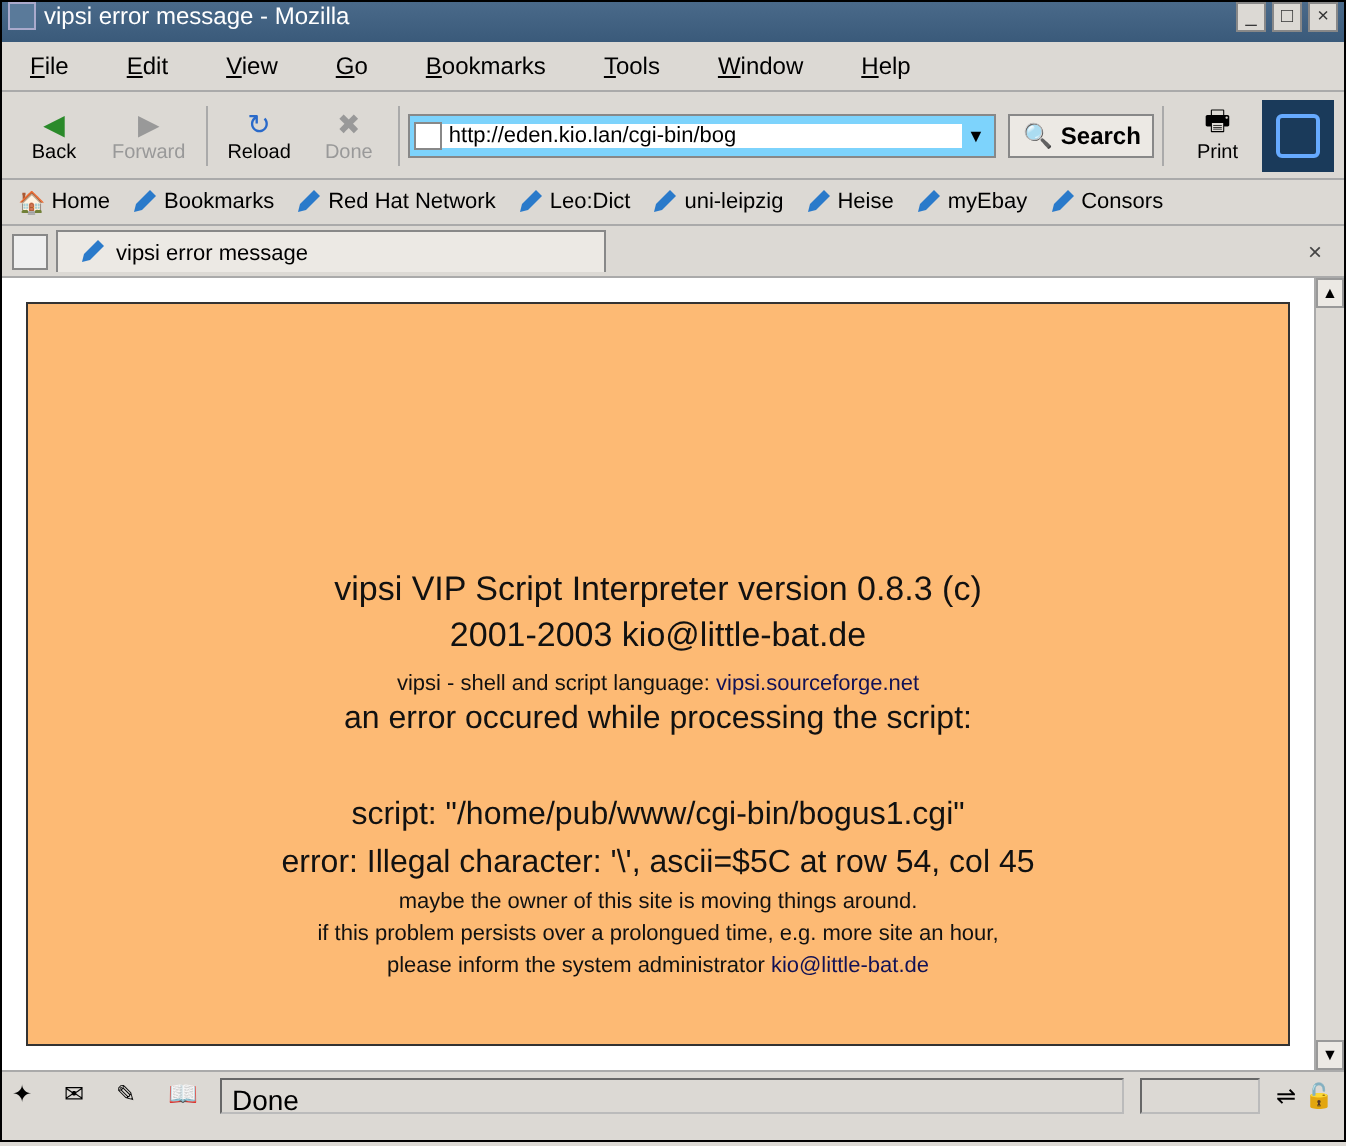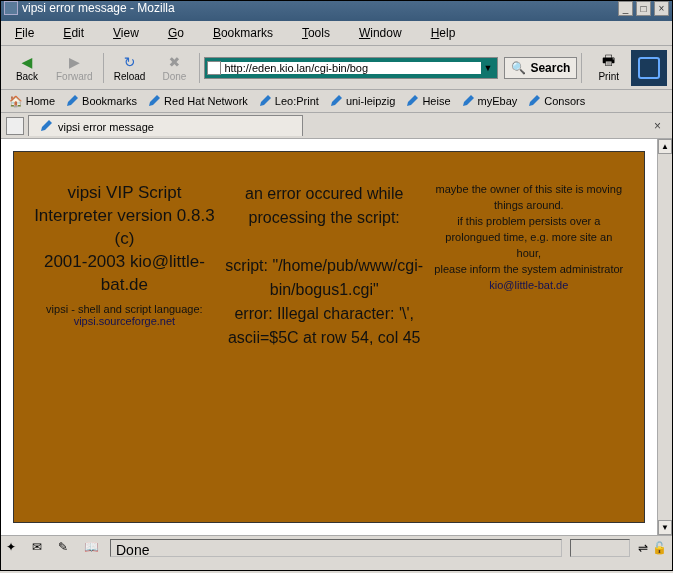--- a/index.html
+++ b/index.html
@@ -11,42 +11,42 @@
 .tc{display:flex;gap:3px}
 .tc div{width:15px;height:15px;background:#dcd9d4;border:1px solid #888;display:flex;align-items:center;justify-content:center;font-size:10px;color:#333}
 .mnu{display:flex;gap:17px;padding:3px 8px;border-bottom:1px solid #aaa}
 .mnu span{padding:2px 6px;cursor:pointer}
 .mnu u{text-decoration:underline}
 .tbar{display:flex;align-items:center;padding:3px 5px;border-bottom:1px solid #aaa;gap:2px;height:44px}
 .btn{display:flex;flex-direction:column;align-items:center;padding:2px 6px;font-size:10px;min-width:42px}
 .btn.dis{color:#999}
 .ic{width:20px;height:18px;display:flex;align-items:center;justify-content:center;font-size:14px}
 .sep{width:1px;height:30px;background:#aaa;margin:0 2px}
-.url{flex:1;display:flex;align-items:center;background:#0f766e;border:1px solid #888;height:22px;padding:0 2px}
+.url{flex:1;display:flex;align-items:center;background:#7dd3fc;border:1px solid #888;height:22px;padding:0 2px}
 .url input{flex:1;border:0;outline:0;font-size:11px;padding:0 3px}
 .url .pg{width:14px;height:14px;background:#fff;border:1px solid #888}
 .url .dd{padding:0 3px;font-size:9px}
 .srch{display:flex;align-items:center;background:#ece9e4;border:1px solid #888;height:22px;padding:2px 6px;gap:4px;font-weight:bold;margin-left:4px}
 .prnt{display:flex;flex-direction:column;align-items:center;padding:2px 6px;font-size:10px;margin-left:6px}
 .logo{width:36px;height:36px;background:#1a3a5a;margin-left:4px;display:flex;align-items:center;justify-content:center}
 .logo div{width:22px;height:22px;border:2px solid #6af;border-radius:3px}
 .bm{display:flex;padding:3px 5px;border-bottom:1px solid #aaa;gap:4px;flex-wrap:nowrap;overflow:hidden}
 .bm-it{display:flex;align-items:center;gap:3px;padding:1px 3px;font-size:11px;white-space:nowrap}
 .bm-it svg{width:14px;height:14px}
 .tabs{display:flex;align-items:center;padding:2px 5px;border-bottom:1px solid #aaa;height:26px}
 .tab-ic{width:18px;height:18px;border:1px solid #888;margin-right:4px;background:#eee}
 .tab{display:flex;align-items:flex-end;background:#ece9e4;border:1px solid #888;border-bottom:0;padding:3px 10px;gap:5px;font-size:11px;width:275px}
 .tabs .sp{flex:1}
 .close{padding:3px 6px;font-size:12px;color:#444}
 .vp{height:397px;display:flex;border-bottom:1px solid #aaa}
 .pg-a{flex:1;background:#fff;padding:12px;overflow:hidden}
 .sb{width:15px;background:#dcd9d4;border-left:1px solid #aaa;display:flex;flex-direction:column}
 .sb-ar{height:15px;border:1px solid #999;background:#ece9e4;display:flex;align-items:center;justify-content:center;font-size:8px}
 .sb-tr{flex:1}
-.err{background:#a16207;border:1px solid #333;height:100%;padding:30px 18px;text-align:center;color:#111;display:flex;flex-direction:row;justify-content:space-between}
+.err{background:#fdba74;border:1px solid #333;height:100%;padding:30px 18px;text-align:center;color:#111;display:flex;flex-direction:column;justify-content:flex-end}
 .err h2{font-size:17px;font-weight:normal;line-height:1.35}
 .err .sub{font-size:11px;margin-top:6px}
 .err .sub a{color:#115}
 .err .mid{font-size:16px;line-height:1.5}
 .err .ft{font-size:11px;line-height:1.45}
 .err .ft a{color:#115}
 .stat{display:flex;align-items:center;padding:3px 5px;height:24px;gap:8px}
 .stat .si{width:18px;height:16px}
 .stat .st{flex:1;border:1px inset #bbb;background:#dcd9d4;padding:2px 5px;font-size:14px;height:18px}
 .stat .se{width:60px;height:18px;border:1px inset #bbb}
@@ -130,21 +130,21 @@
 <div class="bm-it">
         <svg viewBox="0 0 14 14">
           <path class="pen" d="M2 12l1-4 7-7 3 3-7 7z"></path>
         </svg>
         <span>Red Hat Network</span>
       </div>
 <div class="bm-it">
         <svg viewBox="0 0 14 14">
           <path class="pen" d="M2 12l1-4 7-7 3 3-7 7z"></path>
         </svg>
-        <span>Leo:Print</span>
+        <span>Leo:Dict</span>
       </div>
 <div class="bm-it">
         <svg viewBox="0 0 14 14">
           <path class="pen" d="M2 12l1-4 7-7 3 3-7 7z"></path>
         </svg>
         <span>uni-leipzig</span>
       </div>
 <div class="bm-it">
         <svg viewBox="0 0 14 14">
           <path class="pen" d="M2 12l1-4 7-7 3 3-7 7z"></path>

